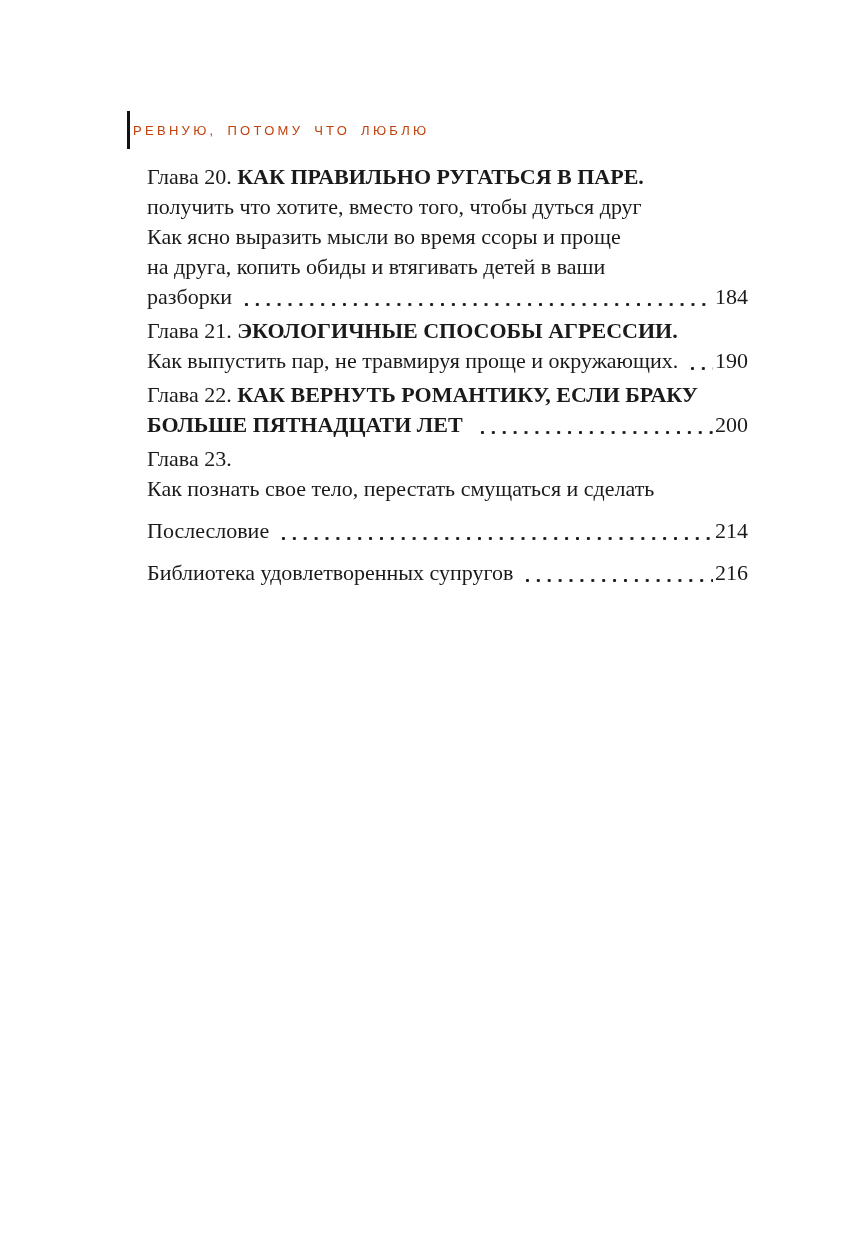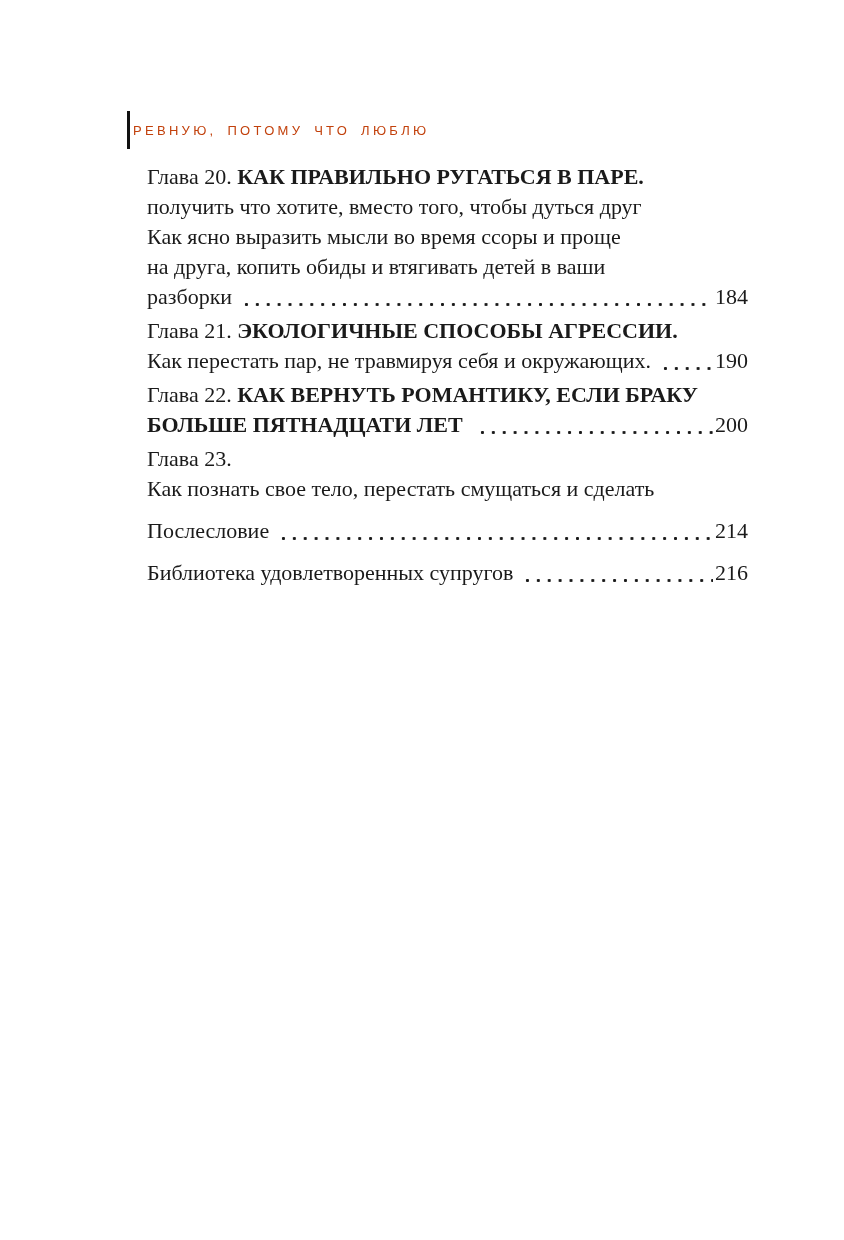--- a/index.html
+++ b/index.html
@@ -77,21 +77,21 @@
   <div class="toc" id="toc">
       <div class="entry">
         <div class="line"><span class="seg">Глава 20.&nbsp;</span><span class="seg bold">КАК ПРАВИЛЬНО РУГАТЬСЯ В ПАРЕ.</span></div>
         <div class="line"><span class="seg">получить что хотите, вместо того, чтобы дуться друг</span></div>
         <div class="line"><span class="seg">Как ясно выразить мысли во время ссоры и проще</span></div>
         <div class="line"><span class="seg">на друга, копить обиды и втягивать детей в ваши</span></div>
         <div class="line"><span class="seg">разборки</span><span class="leader"></span><span class="pagenum">184</span></div>
       </div>
       <div class="entry">
         <div class="line"><span class="seg">Глава 21.&nbsp;</span><span class="seg bold">ЭКОЛОГИЧНЫЕ СПОСОБЫ АГРЕССИИ.</span></div>
-        <div class="line"><span class="seg">Как перестать пар, не травмируя себя и окружающих.</span><span class="leader"></span><span class="pagenum">190</span></div>
+        <div class="line"><span class="seg">Как выпустить пар, не травмируя проще и окружающих.</span><span class="leader"></span><span class="pagenum">190</span></div>
       </div>
       <div class="entry">
         <div class="line"><span class="seg">Глава 22.&nbsp;</span><span class="seg bold">КАК ВЕРНУТЬ РОМАНТИКУ, ЕСЛИ БРАКУ</span></div>
         <div class="line"><span class="seg bold">БОЛЬШЕ ПЯТНАДЦАТИ ЛЕТ&nbsp;</span><span class="leader"></span><span class="pagenum">200</span></div>
       </div>
       <div class="entry">
         <div class="line"><span class="seg">Глава 23.&nbsp;</span></div>
         <div class="line"><span class="seg">Как познать свое тело, перестать смущаться и сделать</span></div>
       </div>
       <div class="entry gap">

